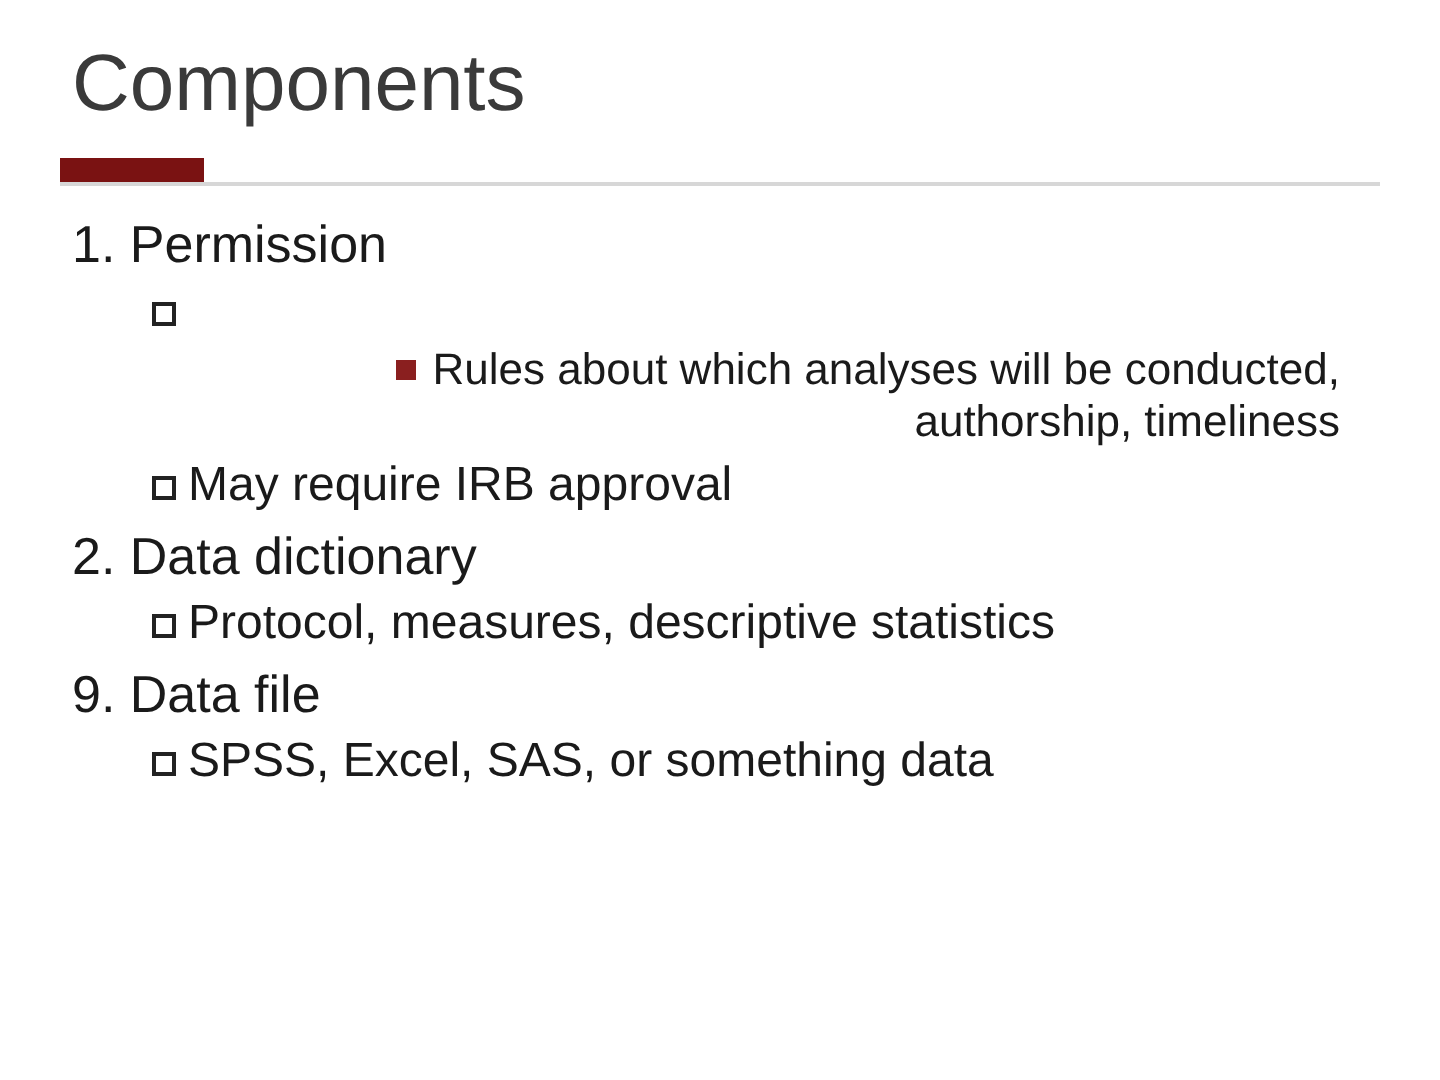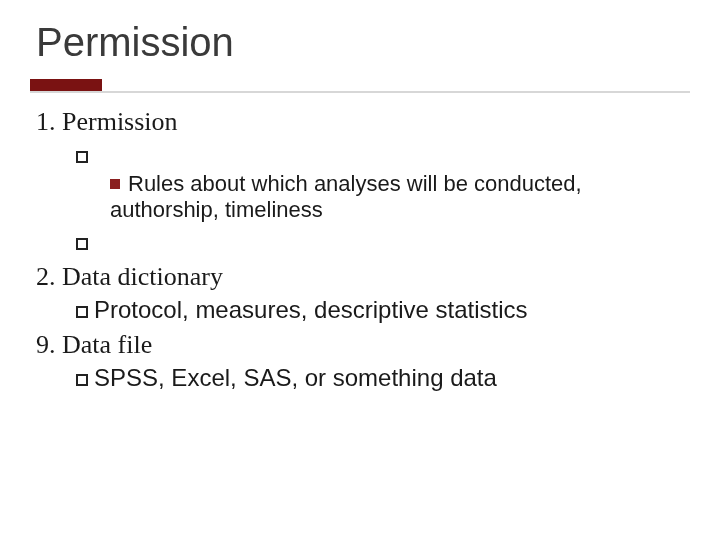--- a/index.html
+++ b/index.html
@@ -46,31 +46,31 @@
     right: 0;
     height: 2px;
     background: #d7d7d7;
   }
   .content {
     padding-left: 6px;
   }
   .num-item {
     font-size: 26px;
     margin: 6px 0 4px 0;
-    font-family: Liberation Serif, serif;
   }
   .sub1 {
     font-size: 24px;
     margin: 2px 0 2px 40px;
   }
   .sub2 {
     font-size: 22px;
     margin: 0 0 4px 74px;
     max-width: 560px;
     line-height: 1.2;
+    text-align: right;
   }
   .hollow-sq {
     display: inline-block;
     width: 12px;
     height: 12px;
     border: 2px solid #222;
     margin-right: 6px;
     vertical-align: baseline;
     position: relative;
     top: 0px;
@@ -83,40 +83,40 @@
     background: #8a1f1f;
     margin-right: 8px;
     position: relative;
     top: -2px;
   }
 </style>
 </head>
 <body>
 
 <div class="slide">
-  <h1 class="title">Permission</h1>
+  <h1 class="title">Components</h1>
   <div class="rule">
     <div class="bar-dark"></div>
     <div class="bar-light"></div>
   </div>
 
   <div class="content">
 
     <div class="num-item">1. Permission</div>
 
       <div class="sub1">
         <span class="hollow-sq"></span>
       </div>
 
         <div class="sub2">
           <span class="solid-sq"></span><span>Rules about which analyses will be conducted, authorship, timeliness</span>
         </div>
 
       <div class="sub1">
-        <span class="hollow-sq"></span>
+        <span class="hollow-sq"></span><span>May require IRB approval</span>
       </div>
 
     <div class="num-item">2. Data dictionary</div>
 
       <div class="sub1">
         <span class="hollow-sq"></span><span>Protocol, measures, descriptive statistics</span>
       </div>
 
 
     <div class="num-item">9. Data file</div>

